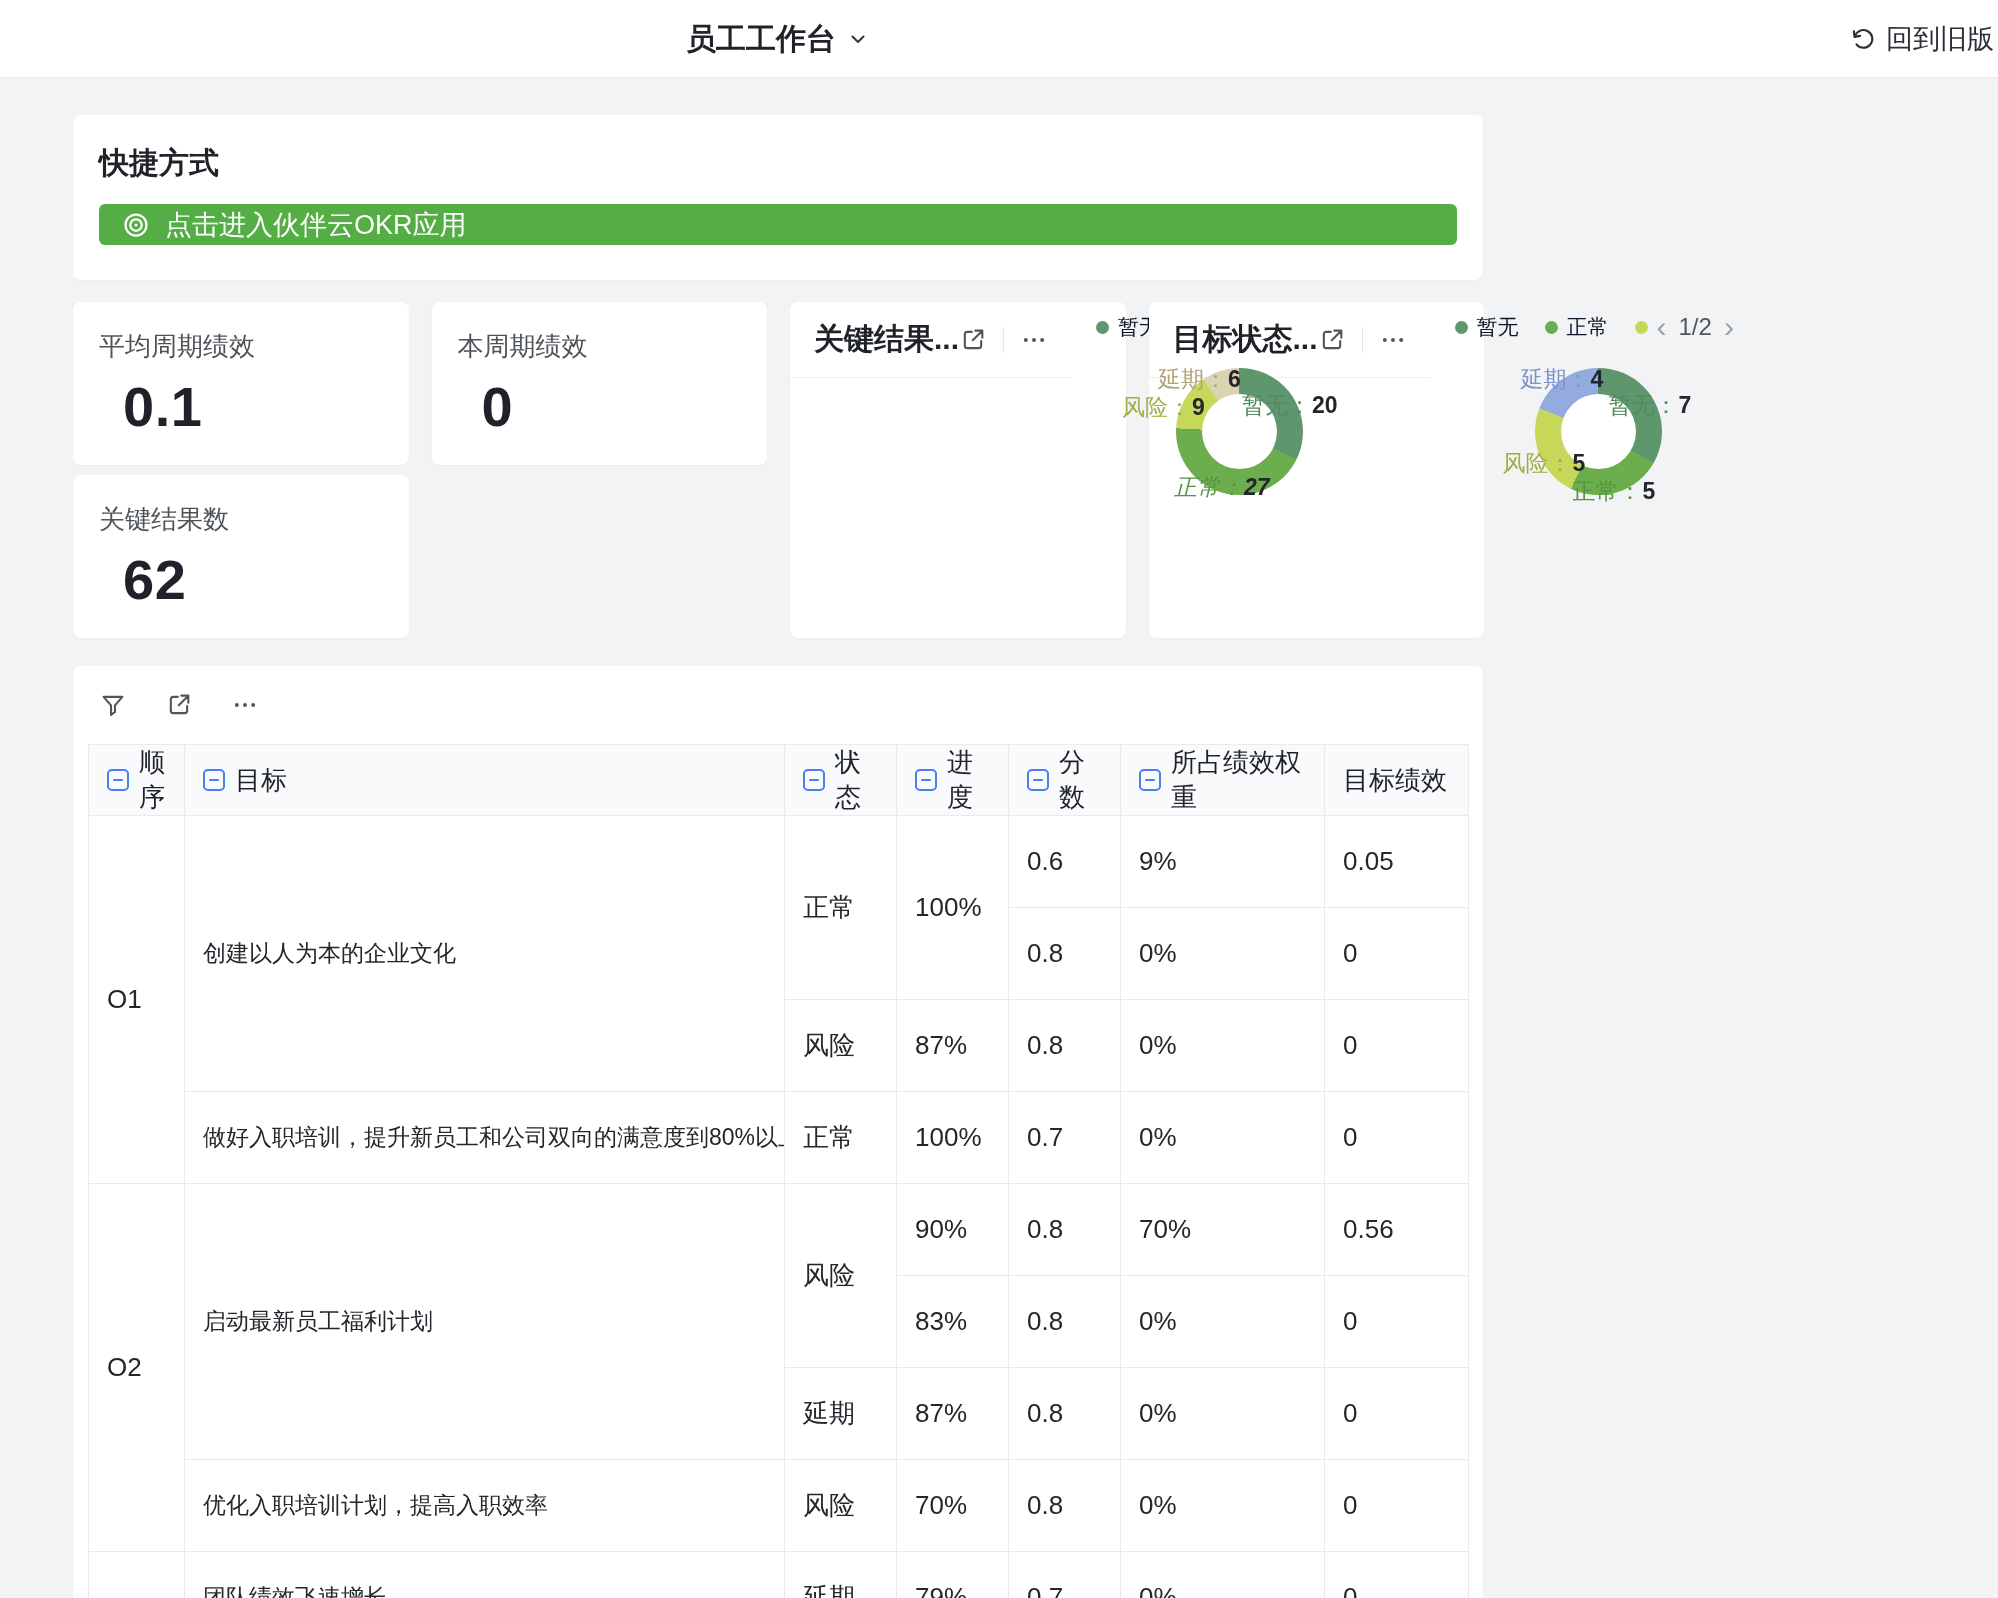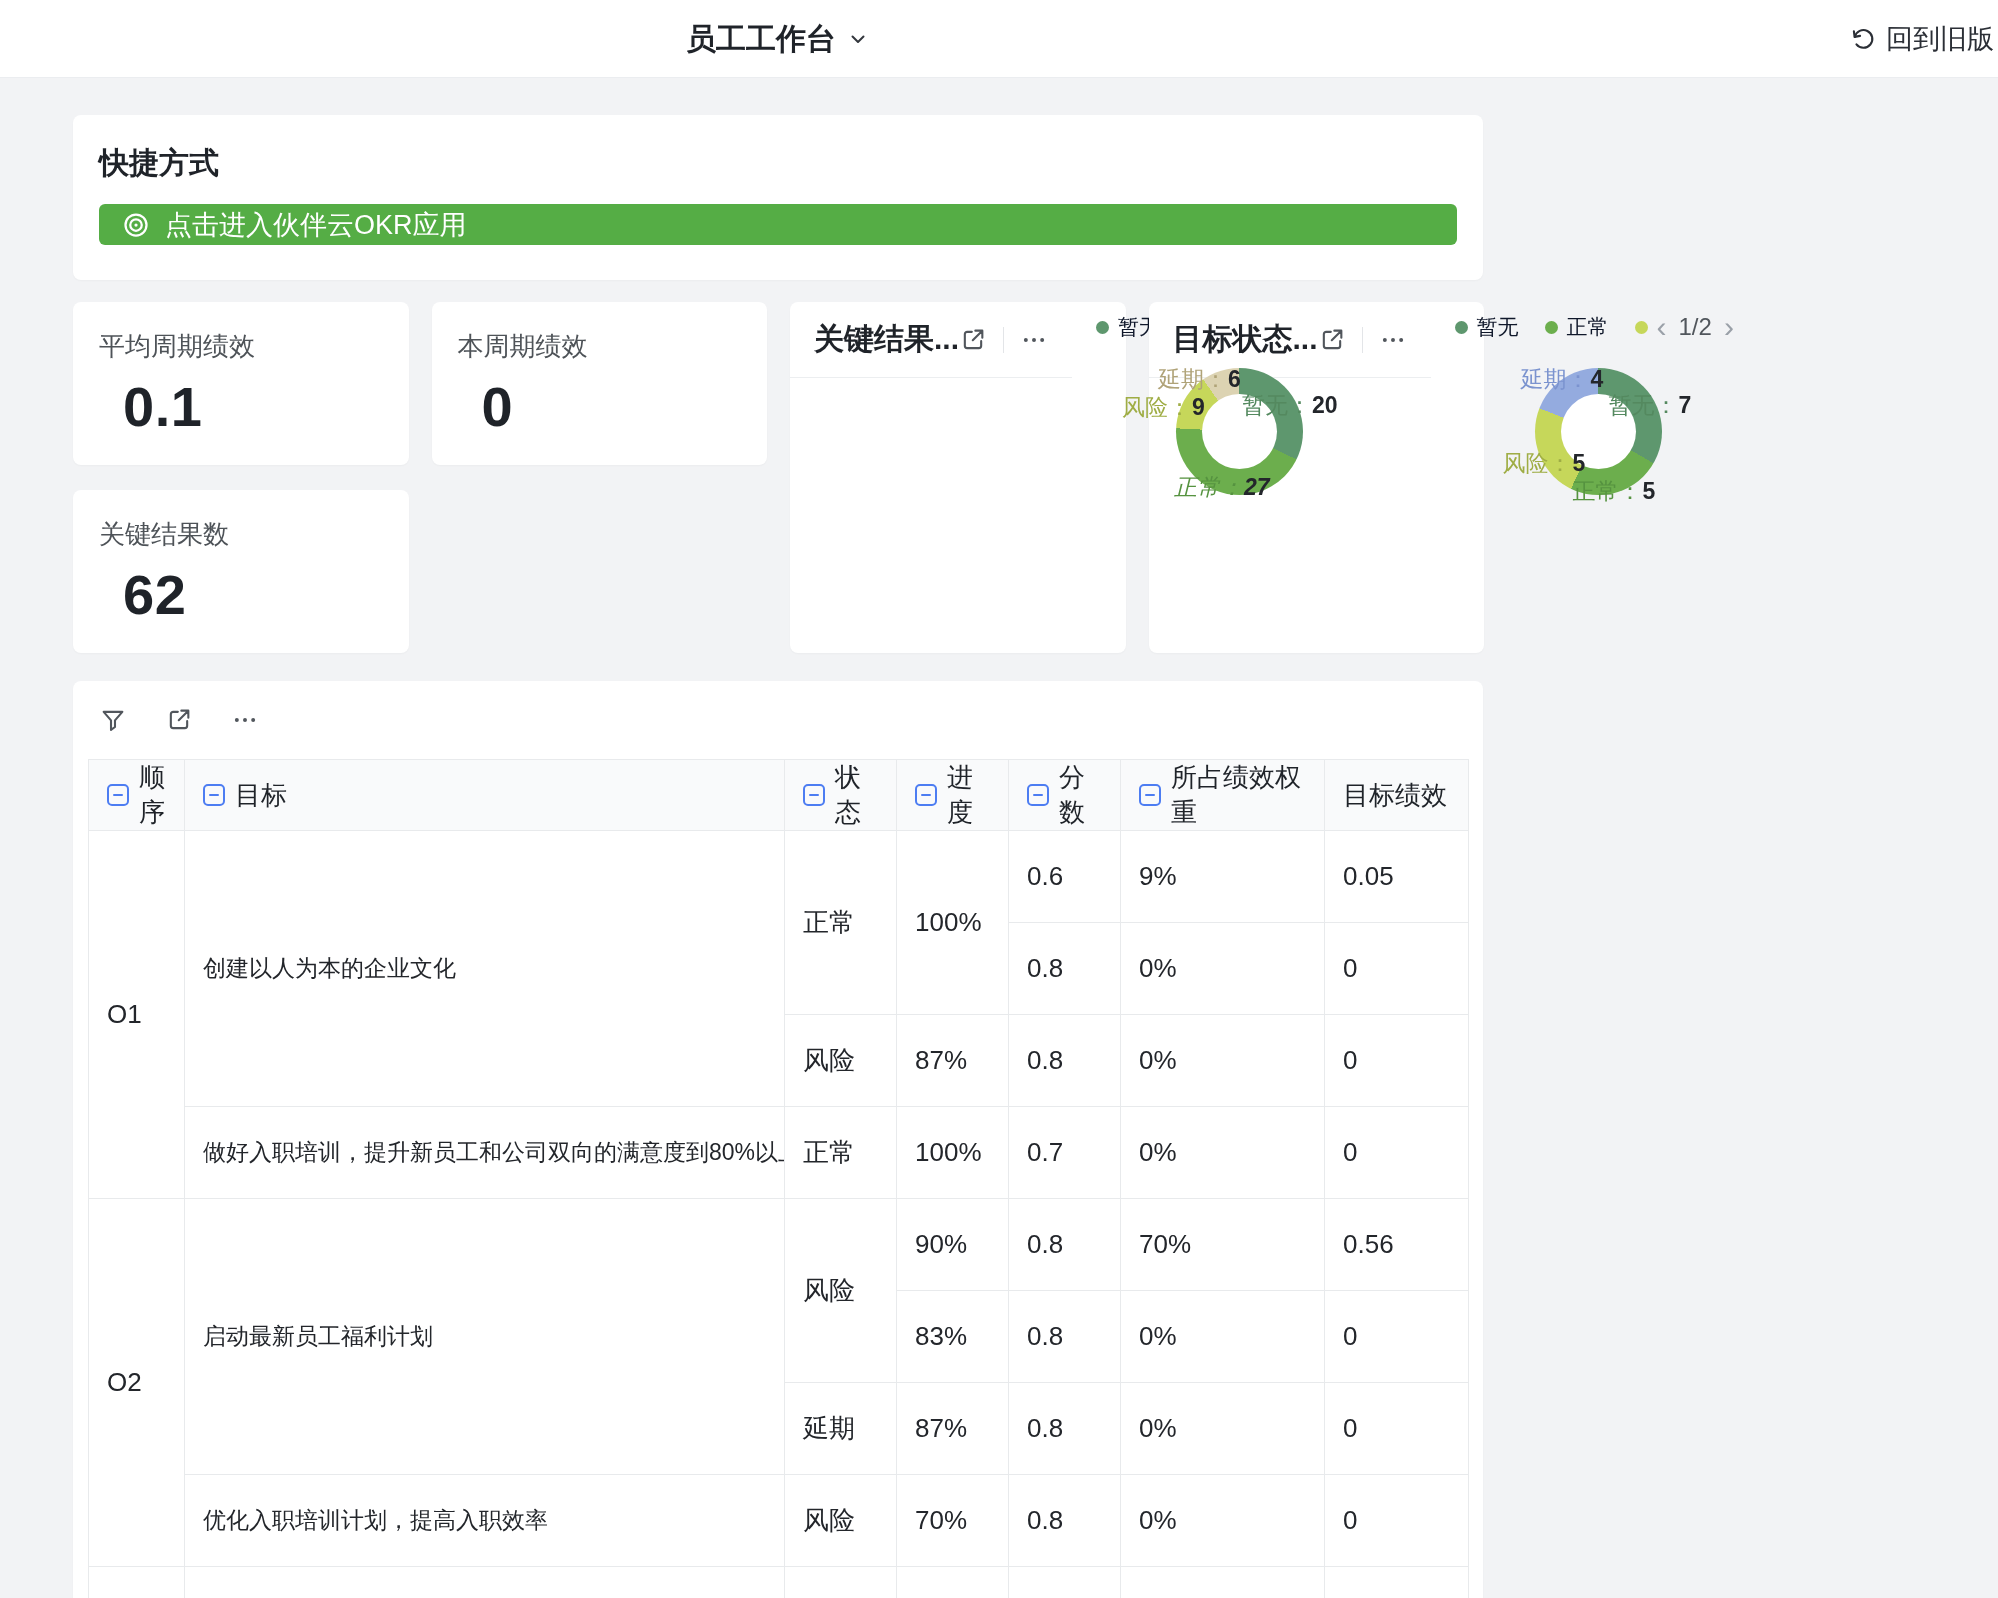--- a/index.html
+++ b/index.html
@@ -20,21 +20,21 @@
   
   .content { position:absolute; left:73px; top:78px; width:1410px; }
   .card { background:#fff; border-radius:8px; box-shadow:0 1px 2px rgba(31,35,41,.03); }
 
   
   .shortcuts-card { margin-top:37px; height:165px; padding:28px 26px; }
   .card-title { font-size:30px; font-weight:600; color:#1f2329; }
   .okr-button { margin-top:20px; height:41px; border-radius:6px; display:flex; align-items:center; gap:14px; padding:0 22px; color:#fff; font-size:27px; background:#55ad45; cursor:pointer; }
 
   
-  .grid { margin-top:22px; display:grid; grid-template-columns:repeat(4,335.5px); grid-template-rows:163px 163px; gap:25px 23px; }
+  .grid { margin-top:22px; display:grid; grid-template-columns:repeat(4,335.5px); grid-template-rows:163px 163px; gap:10px 23px; }
   .stat-card { padding:27px 26px; }
   .stat-label { font-size:26px; color:#4e5358; }
   .stat-value { margin-top:10px; font-size:56px; font-weight:700; letter-spacing:.5px;margin-left:24px; }
 
   .chart-card { grid-row:1 / 3; display:flex; }
   .chart-card.c0 { grid-column:3; }
   .chart-card.c1 { grid-column:4; }
   .chart-header { height:76px; padding:0 24px; display:flex; align-items:center; border-bottom:1px solid #eceef0; flex:0 0 auto; }
   .chart-title { font-size:30px; font-weight:600; flex:1 1 auto; white-space:nowrap; overflow:hidden; }
   .chart-tools { display:flex; align-items:center; gap:16px; color:#51565c; flex:0 0 auto; }

